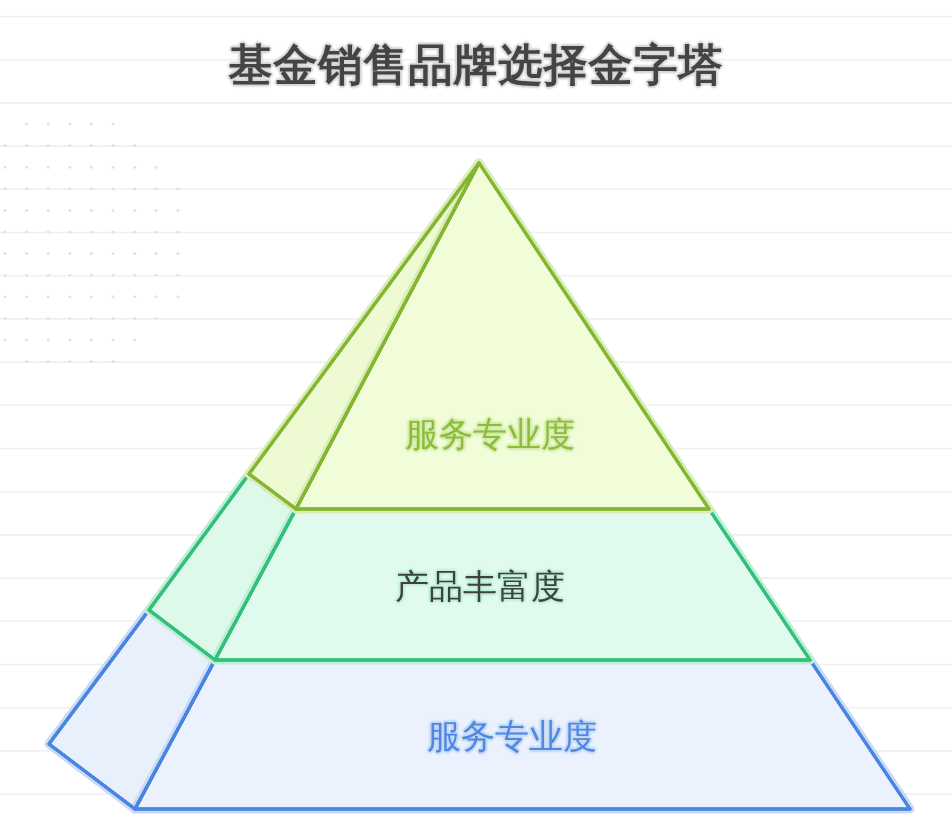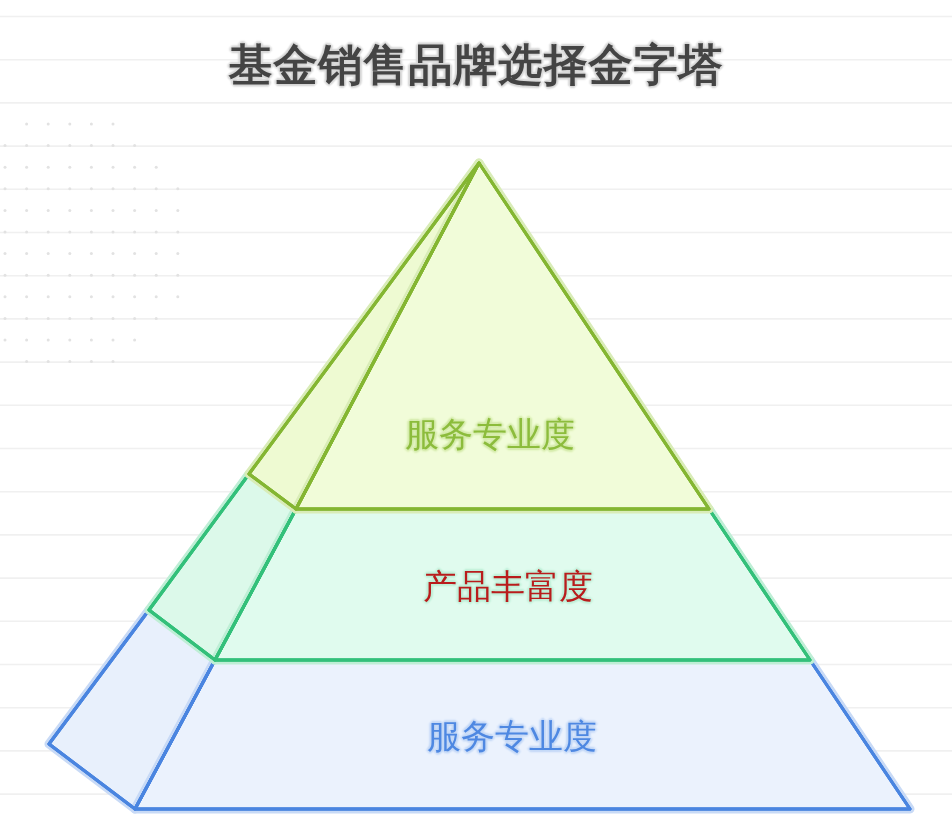--- a/index.html
+++ b/index.html
@@ -202,14 +202,14 @@
   <polygon points="249,474 479,163 296,509" fill="none" stroke="#84b632" stroke-width="3" stroke-linejoin="round"></polygon>
       <polygon points="249,474 479,163 296,509" fill="none" stroke="#84b632" stroke-width="3" stroke-linejoin="round"></polygon>
       <polygon points="479,163 709,509 296,509" fill="none" stroke="#84b632" stroke-width="3" stroke-linejoin="round"></polygon>
       <polygon points="479,163 709,509 296,509" fill="none" stroke="#84b632" stroke-width="3" stroke-linejoin="round"></polygon>
     </g>
 </svg>
 
 <div class="title">基金销售品牌选择金字塔</div>
 
 <div class="layer-label" style="left: 490px; top: 412px; color: rgb(140, 188, 60); text-shadow: rgb(211, 234, 168) 0px 0px 3px, rgb(211, 234, 168) 2px 0px 2px, rgb(211, 234, 168) -2px 0px 2px, rgb(211, 234, 168) 0px 2px 2px, rgb(211, 234, 168) 0px -2px 2px;">服务专业度</div>
-<div class="layer-label" style="left: 508px; top: 564px; color: #b91c1c; text-shadow: rgb(189, 238, 214) 0px 0px 3px, rgb(189, 238, 214) 2px 0px 2px, rgb(189, 238, 214) -2px 0px 2px, rgb(189, 238, 214) 0px 2px 2px, rgb(189, 238, 214) 0px -2px 2px;">产品丰富度</div>
+<div class="layer-label" style="left: 480px; top: 564px; color: #404040; text-shadow: rgb(189, 238, 214) 0px 0px 3px, rgb(189, 238, 214) 2px 0px 2px, rgb(189, 238, 214) -2px 0px 2px, rgb(189, 238, 214) 0px 2px 2px, rgb(189, 238, 214) 0px -2px 2px;">产品丰富度</div>
 <div class="layer-label" style="left: 512px; top: 714px; color: rgb(78, 136, 226); text-shadow: rgb(194, 215, 246) 0px 0px 3px, rgb(194, 215, 246) 2px 0px 2px, rgb(194, 215, 246) -2px 0px 2px, rgb(194, 215, 246) 0px 2px 2px, rgb(194, 215, 246) 0px -2px 2px;">服务专业度</div>
 
 </body></html>

